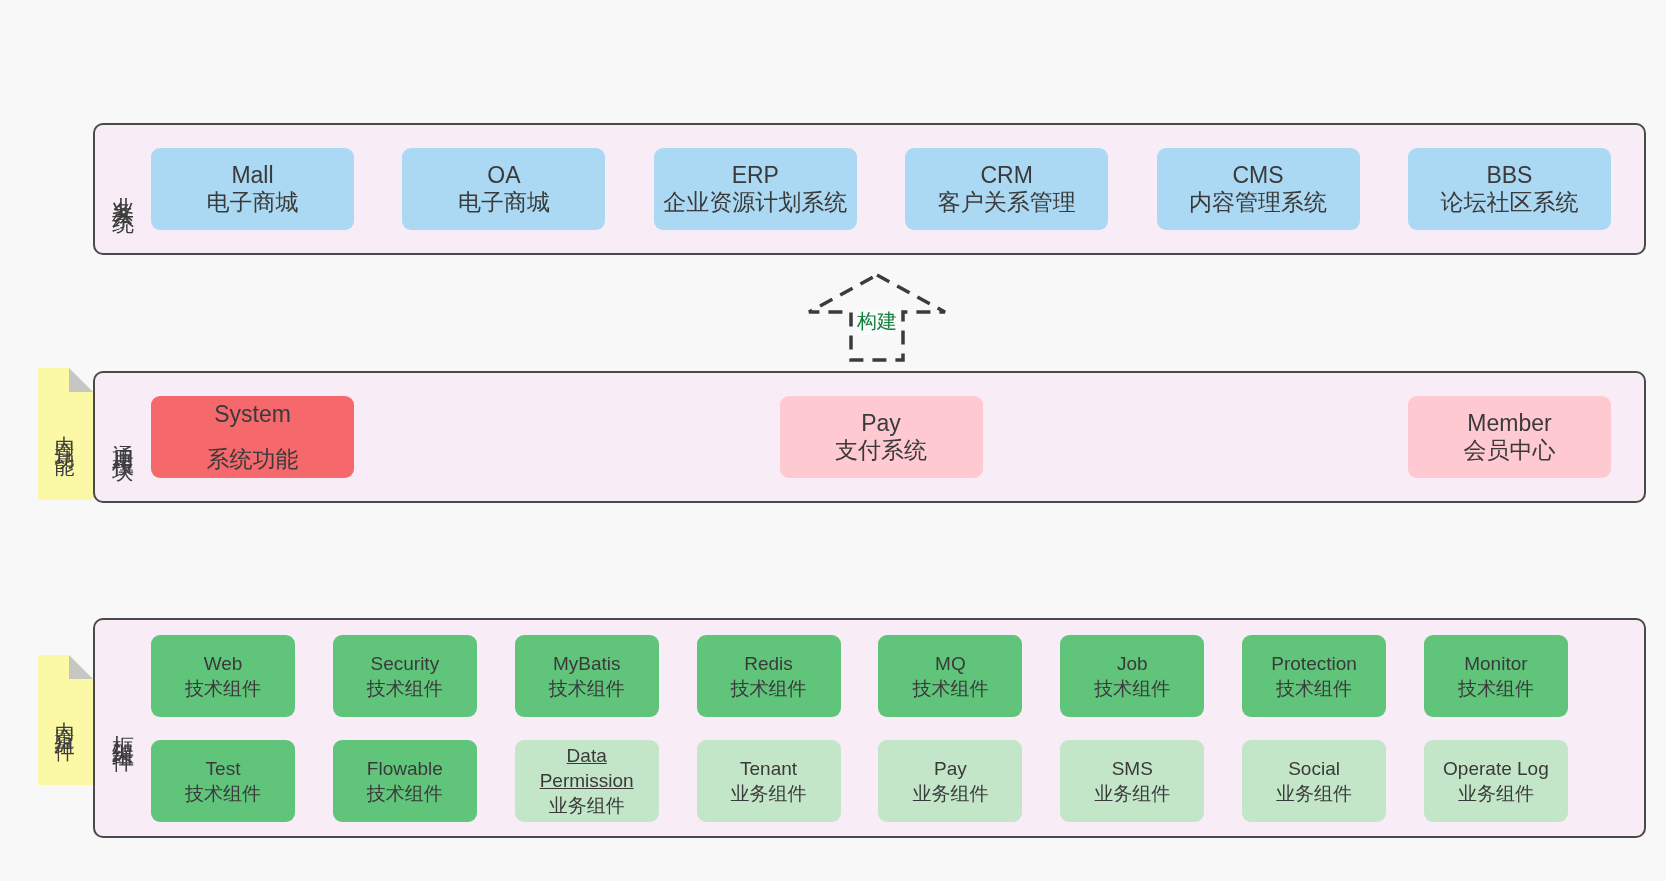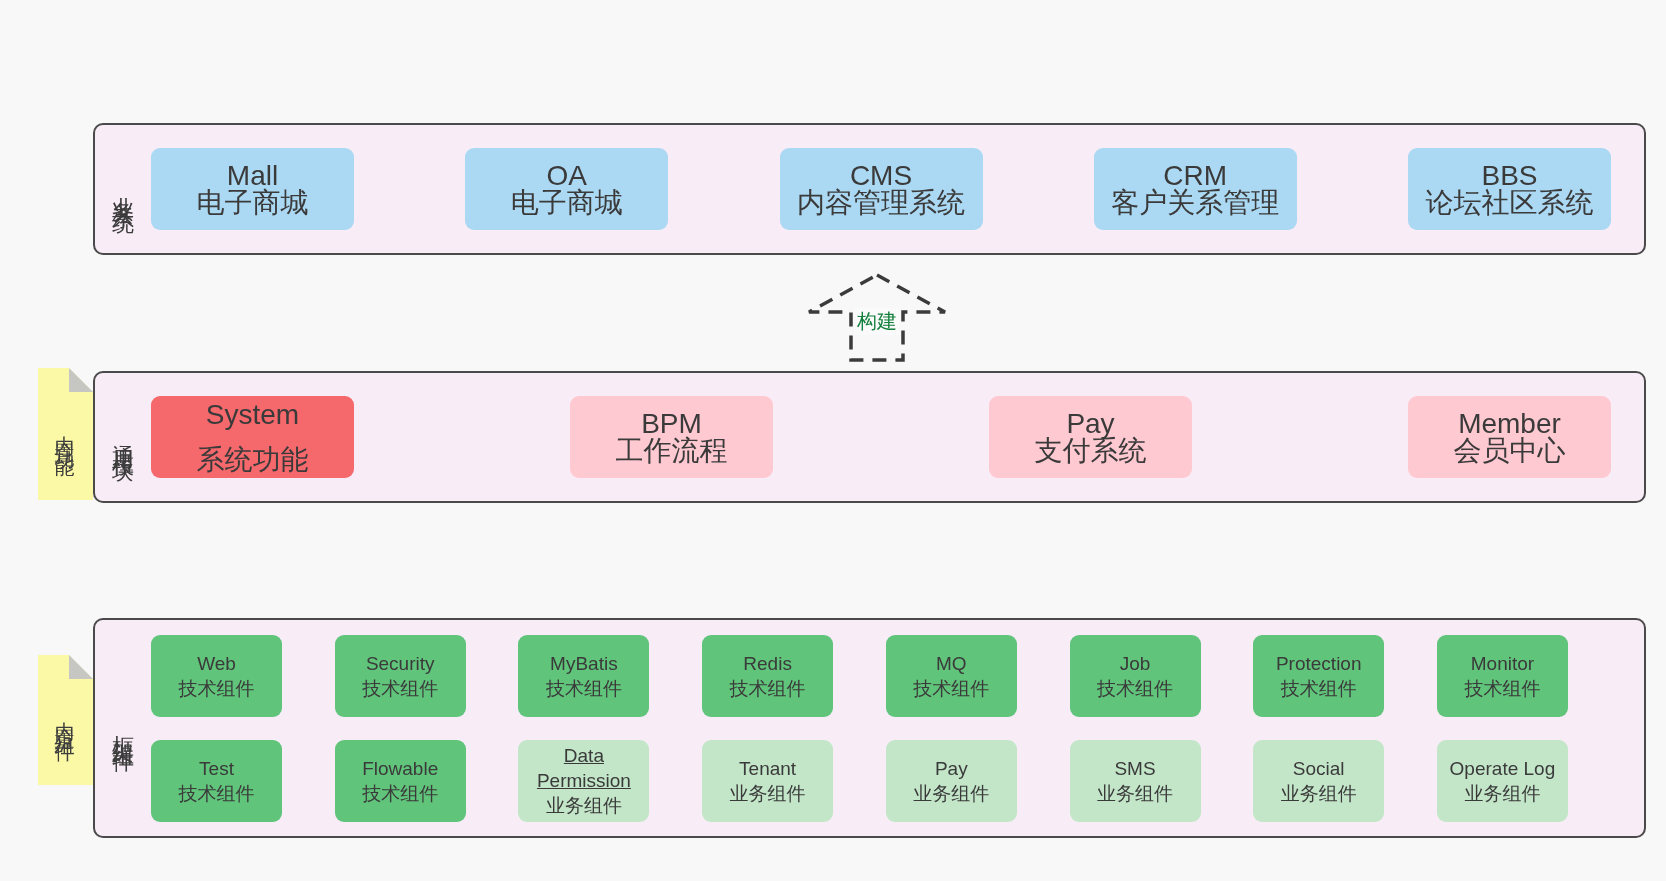--- a/index.html
+++ b/index.html
@@ -62,28 +62,28 @@
   }
   .row { display: flex; justify-content: space-between; }
   
   .box {
     border-radius: 9px;
     display: flex;
     flex-direction: column;
     align-items: center;
     justify-content: center;
     text-align: center;
-    font-size: 28px;
+    font-size: 23px;
     line-height: 27px;
     color: #3a3a3a;
     box-sizing: border-box;
     padding: 2px 4px;
   }
   .w203 { width: 203px; height: 82px; }
-  .w152 { width: 131px; height: 82px; font-size: 19px; line-height: 25px; }
+  .w152 { width: 144px; height: 82px; font-size: 19px; line-height: 25px; }
   .blue   { background: #abd8f2; }
   .red    { background: #f5686c; gap: 18px; }
   .pink   { background: #ffc9d1; }
   .green  { background: #60c47b; }
   .lgreen { background: #c3e6c9; }
   .narrow { display: inline-block; max-width: 112px; text-decoration: underline; }
   
   .sticky {
     position: absolute;
     left: 38px;
@@ -138,26 +138,30 @@
     <div class="boxes">
       <div class="box w203 blue">
         <span>Mall</span>
         <span>电子商城</span>
       </div>
       <div class="box w203 blue">
         <span>OA</span>
         <span>电子商城</span>
       </div>
       <div class="box w203 blue">
+        <span>ERP</span>
+        <span>企业资源计划系统</span>
+      </div>
+      <div class="box w203 blue">
+        <span>CRM</span>
+        <span>客户关系管理</span>
+      </div>
+      <div class="box w203 blue">
         <span>CMS</span>
         <span>内容管理系统</span>
-      </div>
-      <div class="box w203 blue">
-        <span>CRM</span>
-        <span>客户关系管理</span>
       </div>
       <div class="box w203 blue">
         <span>BBS</span>
         <span>论坛社区系统</span>
       </div>
     </div>
   </section>
 
   <div class="arrow arrow1">
     <svg width="170" height="92" viewBox="0 0 170 92">
@@ -174,24 +178,20 @@
   <section class="layer layer2">
     <div class="label-col">
       <span class="v-label">通用模块</span>
     </div>
     <div class="boxes">
       <div class="box w203 red">
         <span>System</span>
         <span>系统功能</span>
       </div>
       <div class="box w203 pink">
-        <span>BPM</span>
-        <span>工作流程</span>
-      </div>
-      <div class="box w203 pink">
         <span>Pay</span>
         <span>支付系统</span>
       </div>
       <div class="box w203 pink">
         <span>Member</span>
         <span>会员中心</span>
       </div>
     </div>
   </section>
 

